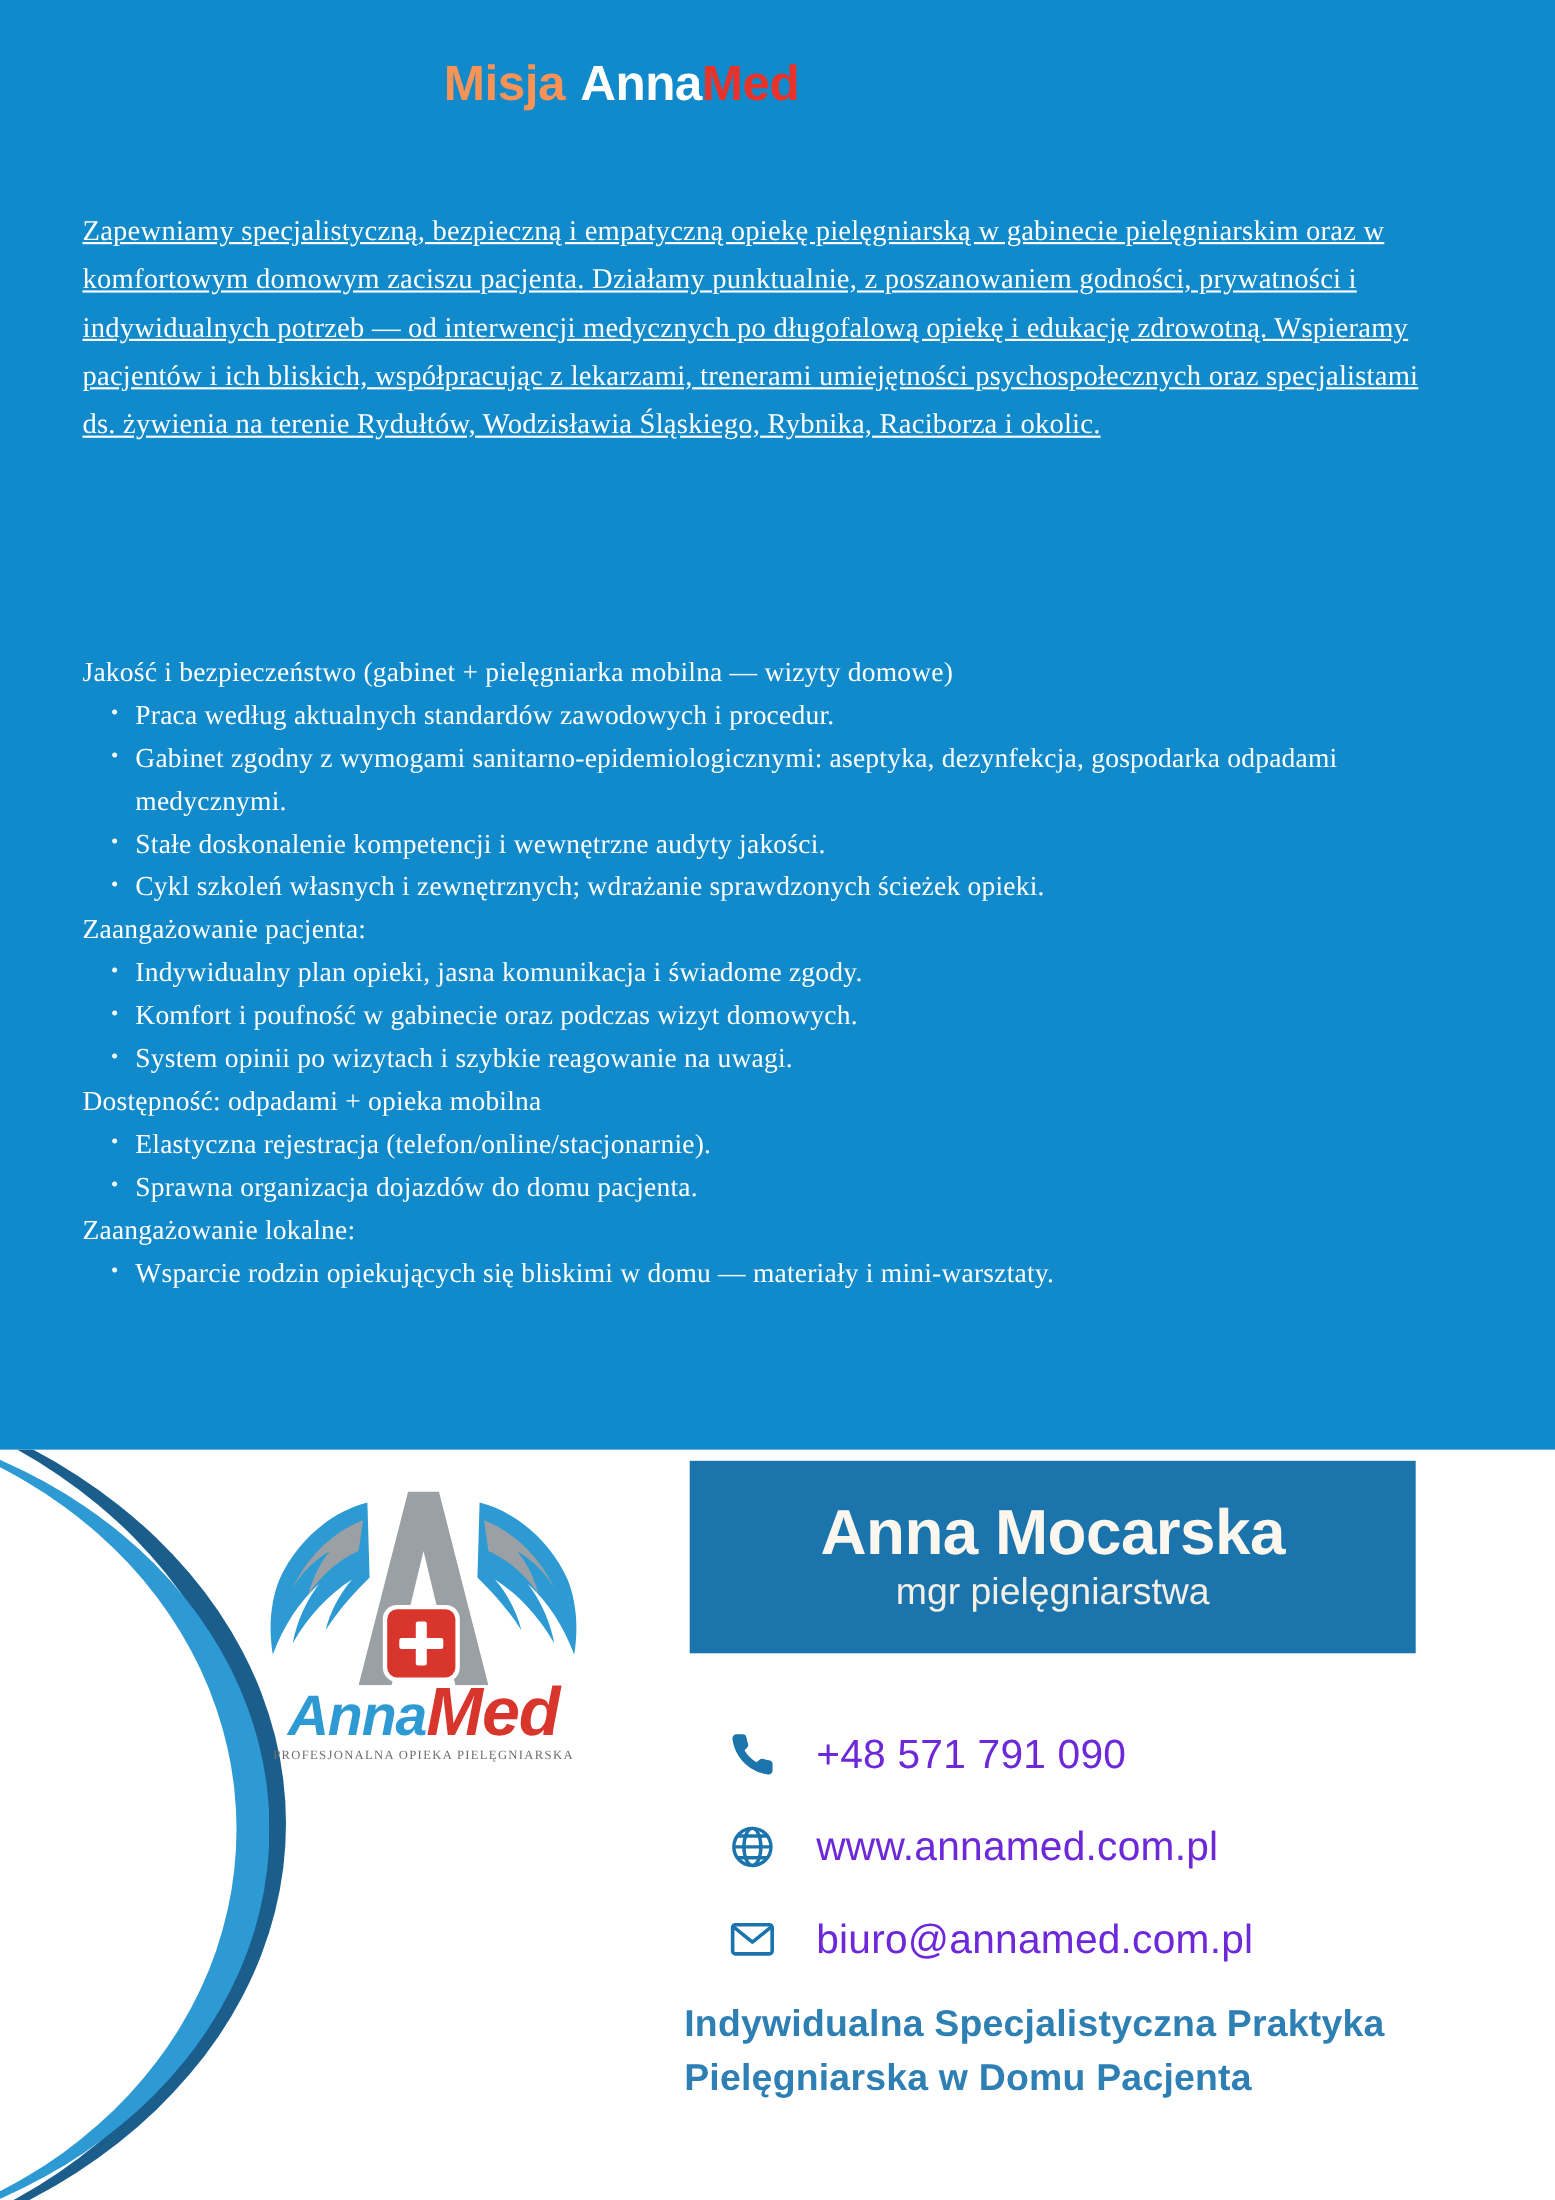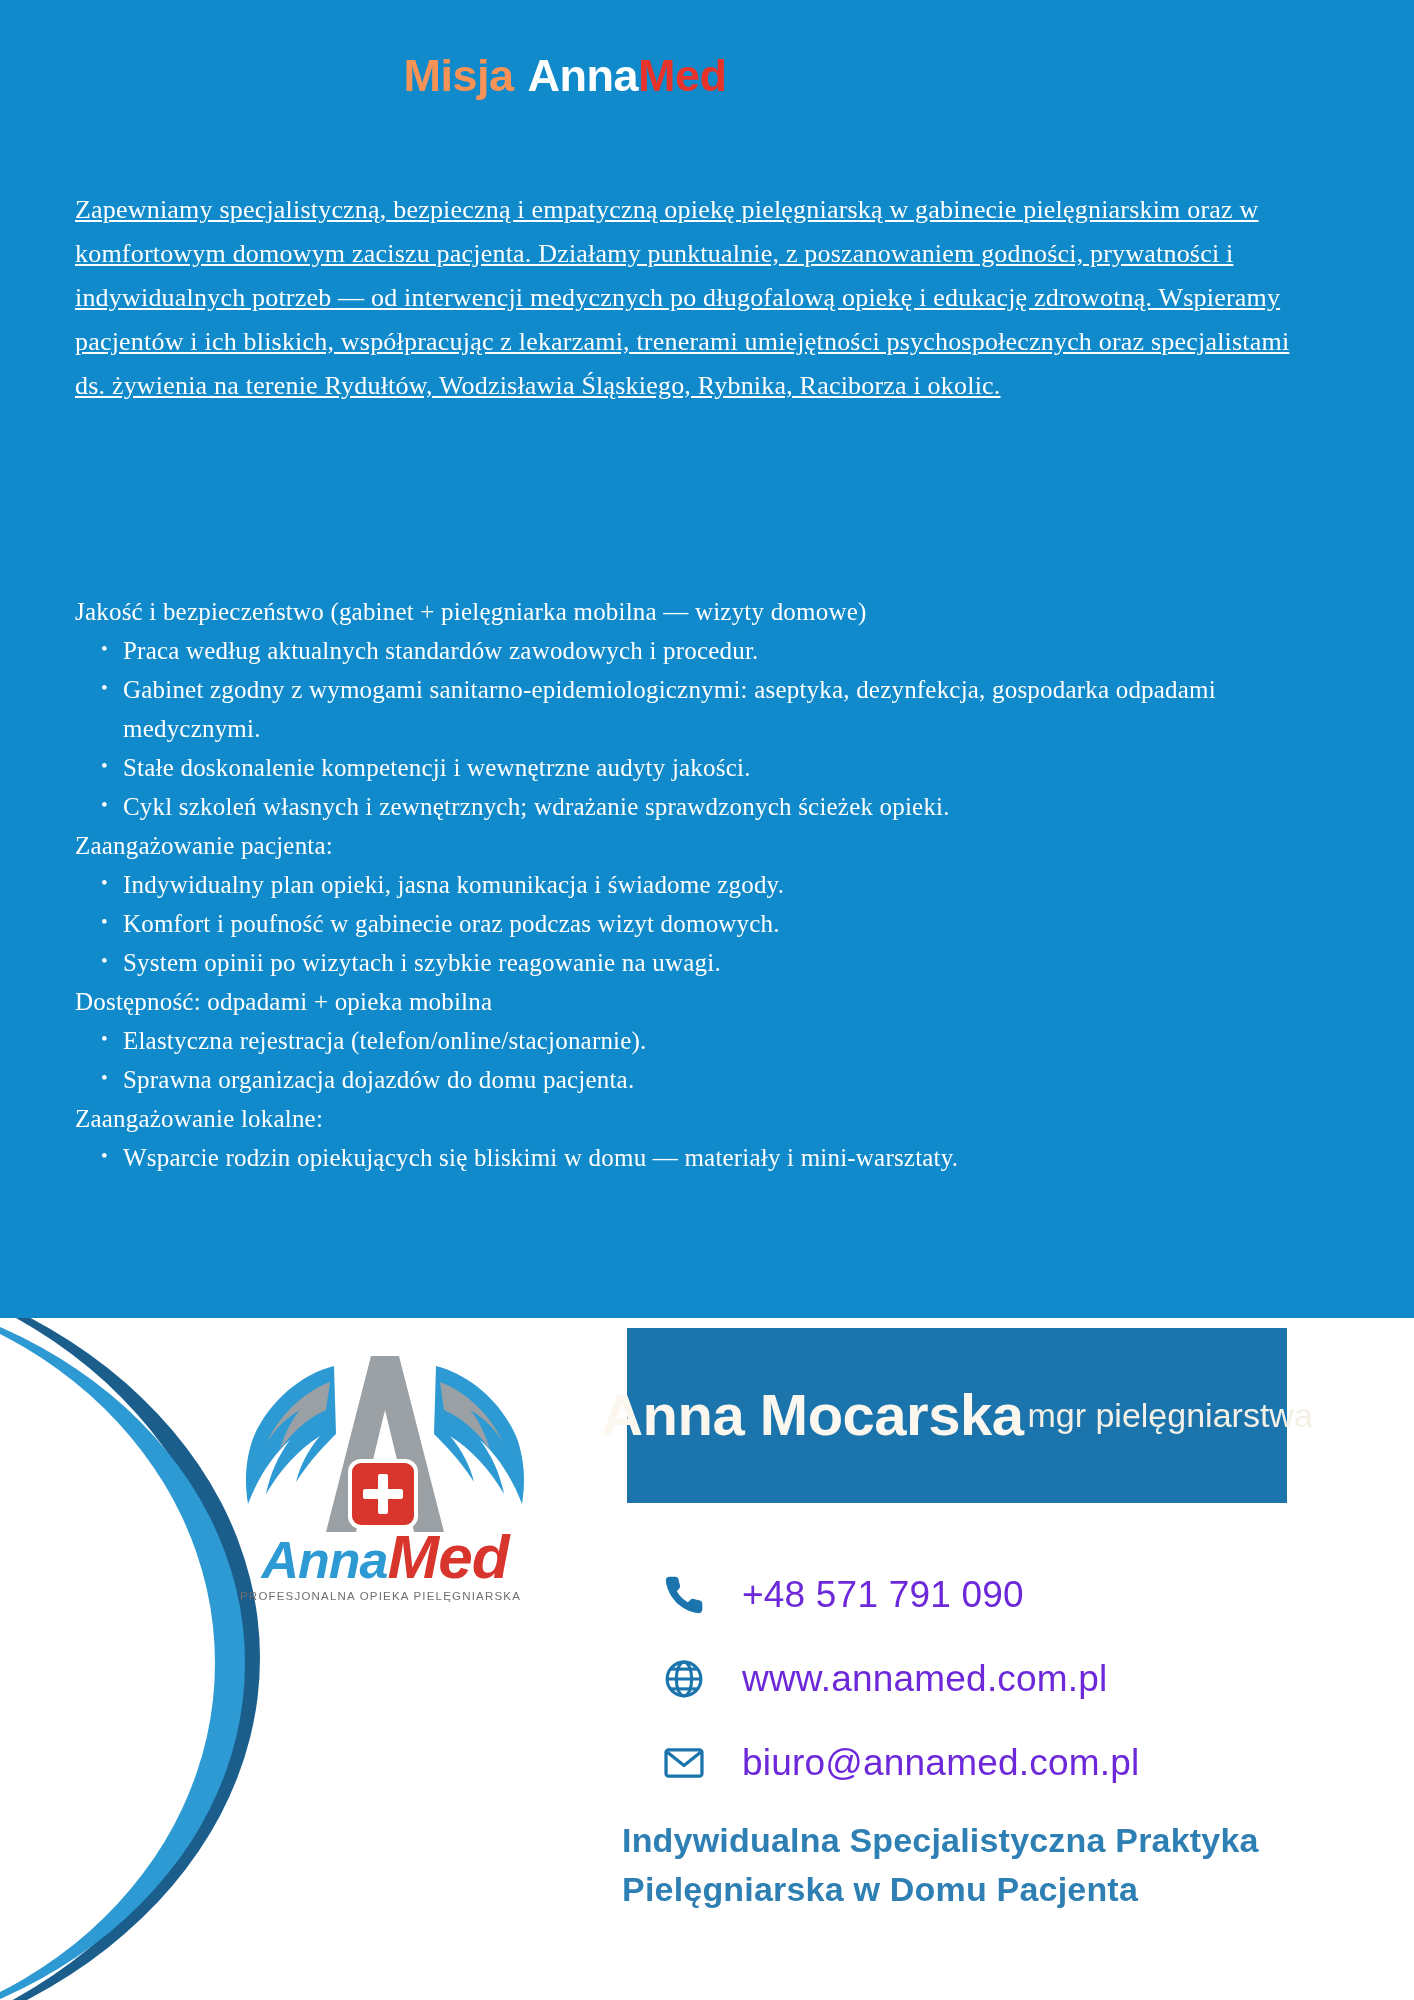--- a/index.html
+++ b/index.html
@@ -151,35 +151,36 @@
     color: #D8352C;
     font-style: italic;
     font-weight: 700;
     font-size: 62px;
     letter-spacing: -1px;
   }
   .logo-tag {
     position: absolute;
     left: 0; top: 252px;
     width: 290px;
-    font-family: Liberation Sans, sans-serif;
+    text-align:center;
+    font-family: Liberation Serif, serif;
     font-size: 11.5px;
     letter-spacing: 1.2px;
     color: #6E6E6E;
     white-space: nowrap;
   }
 
   
   .name-banner {
     position: absolute;
     left: 627px; top: 10px;
     width: 660px; height: 175px;
     background: #1B74AC;
     display: flex;
-    flex-direction: row;
+    flex-direction: column;
     align-items: center;
     justify-content: center;
     gap: 4px;
   }
   .name-banner .nm {
     font-family: "Liberation Sans", "DejaVu Sans", sans-serif;
     font-weight: 700;
     font-size: 58px;
     color: #FBF7EE;
     line-height: 1.05;

